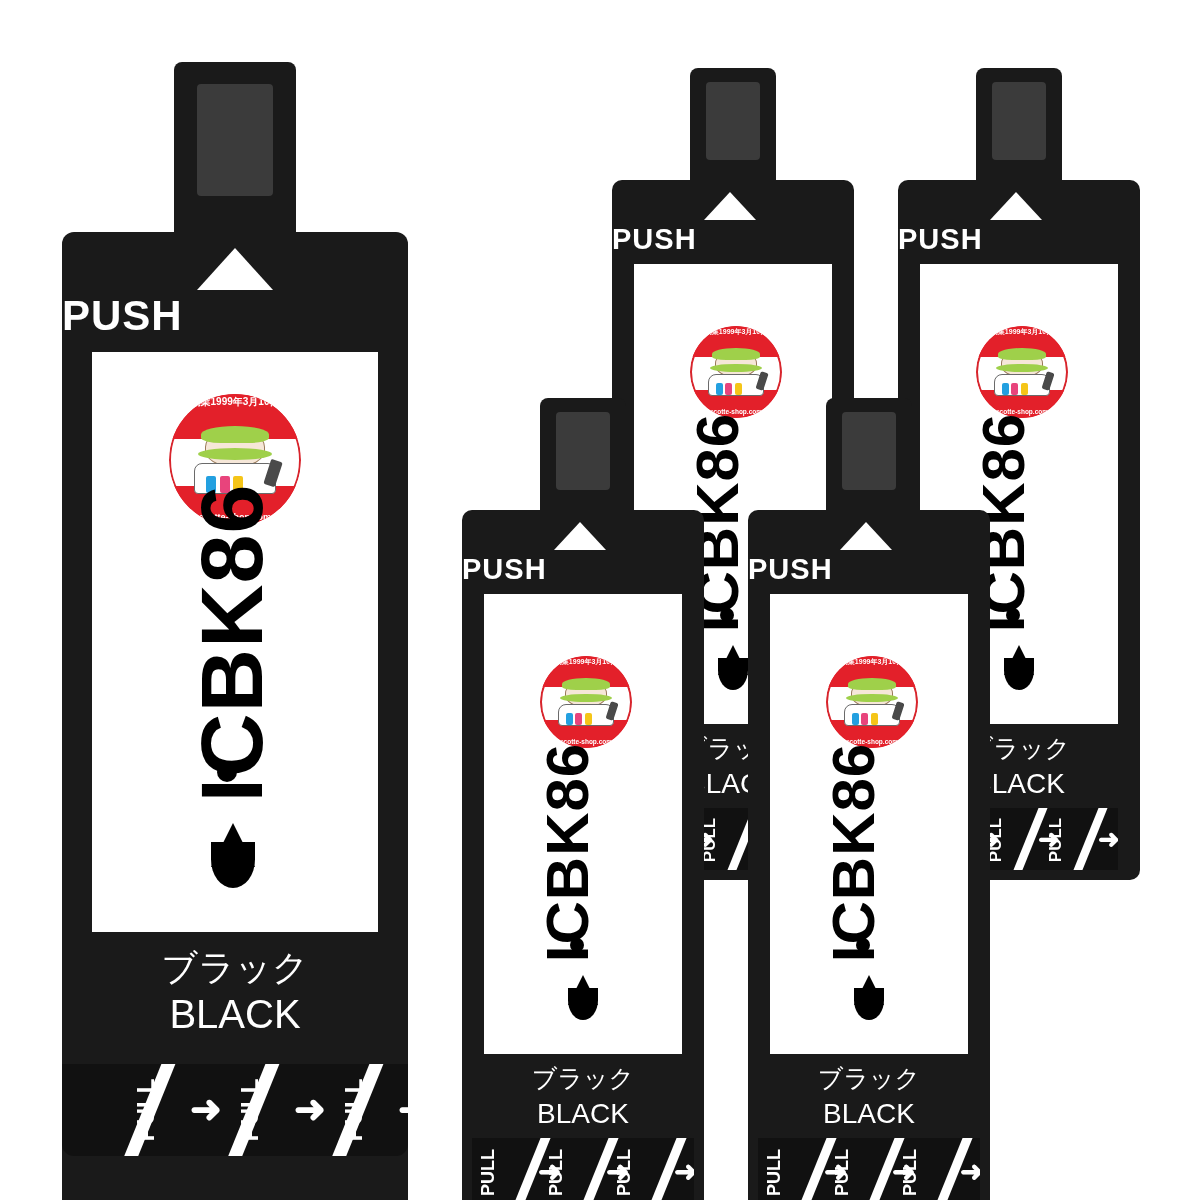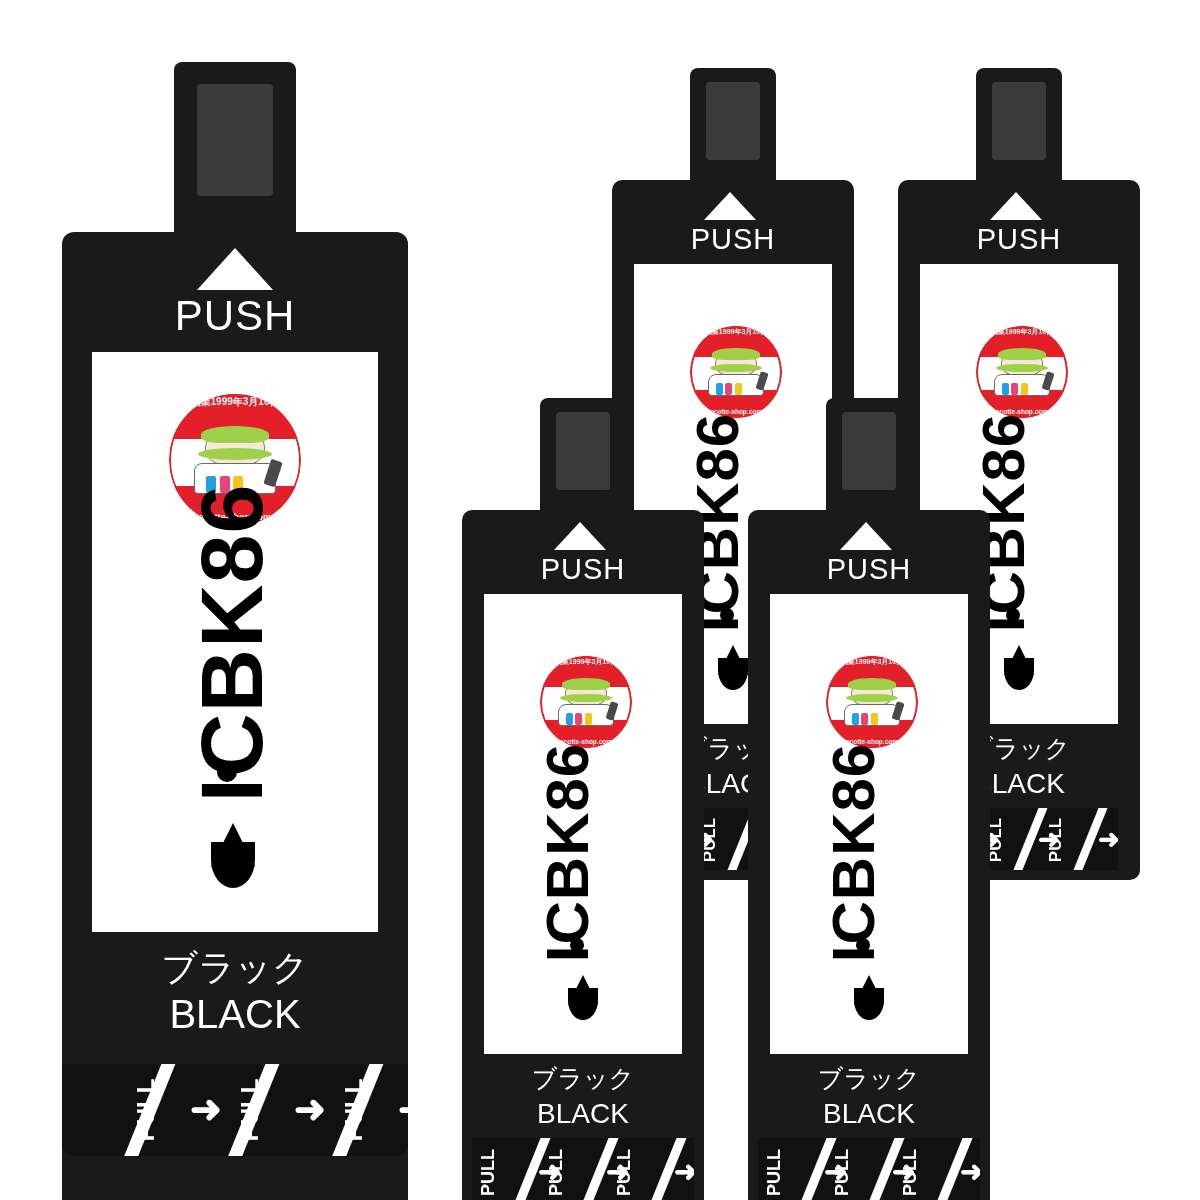--- a/index.html
+++ b/index.html
@@ -39,23 +39,23 @@
   .push-arrow{
     position:absolute;
     width:0;height:0;
     border-left:28px solid transparent;
     border-right:28px solid transparent;
     border-bottom:30px solid #ffffff;
   }
   .push-label{
     position:absolute;
     color:#ffffff;
-    font-weight:400;
+    font-weight:700;
     letter-spacing:1px;
-    text-align:center;
+    text-align:left;
     white-space:nowrap;
   }
   
   .panel{
     position:absolute;
     background:#ffffff;
     box-sizing:border-box;
   }
   
   .badge{

